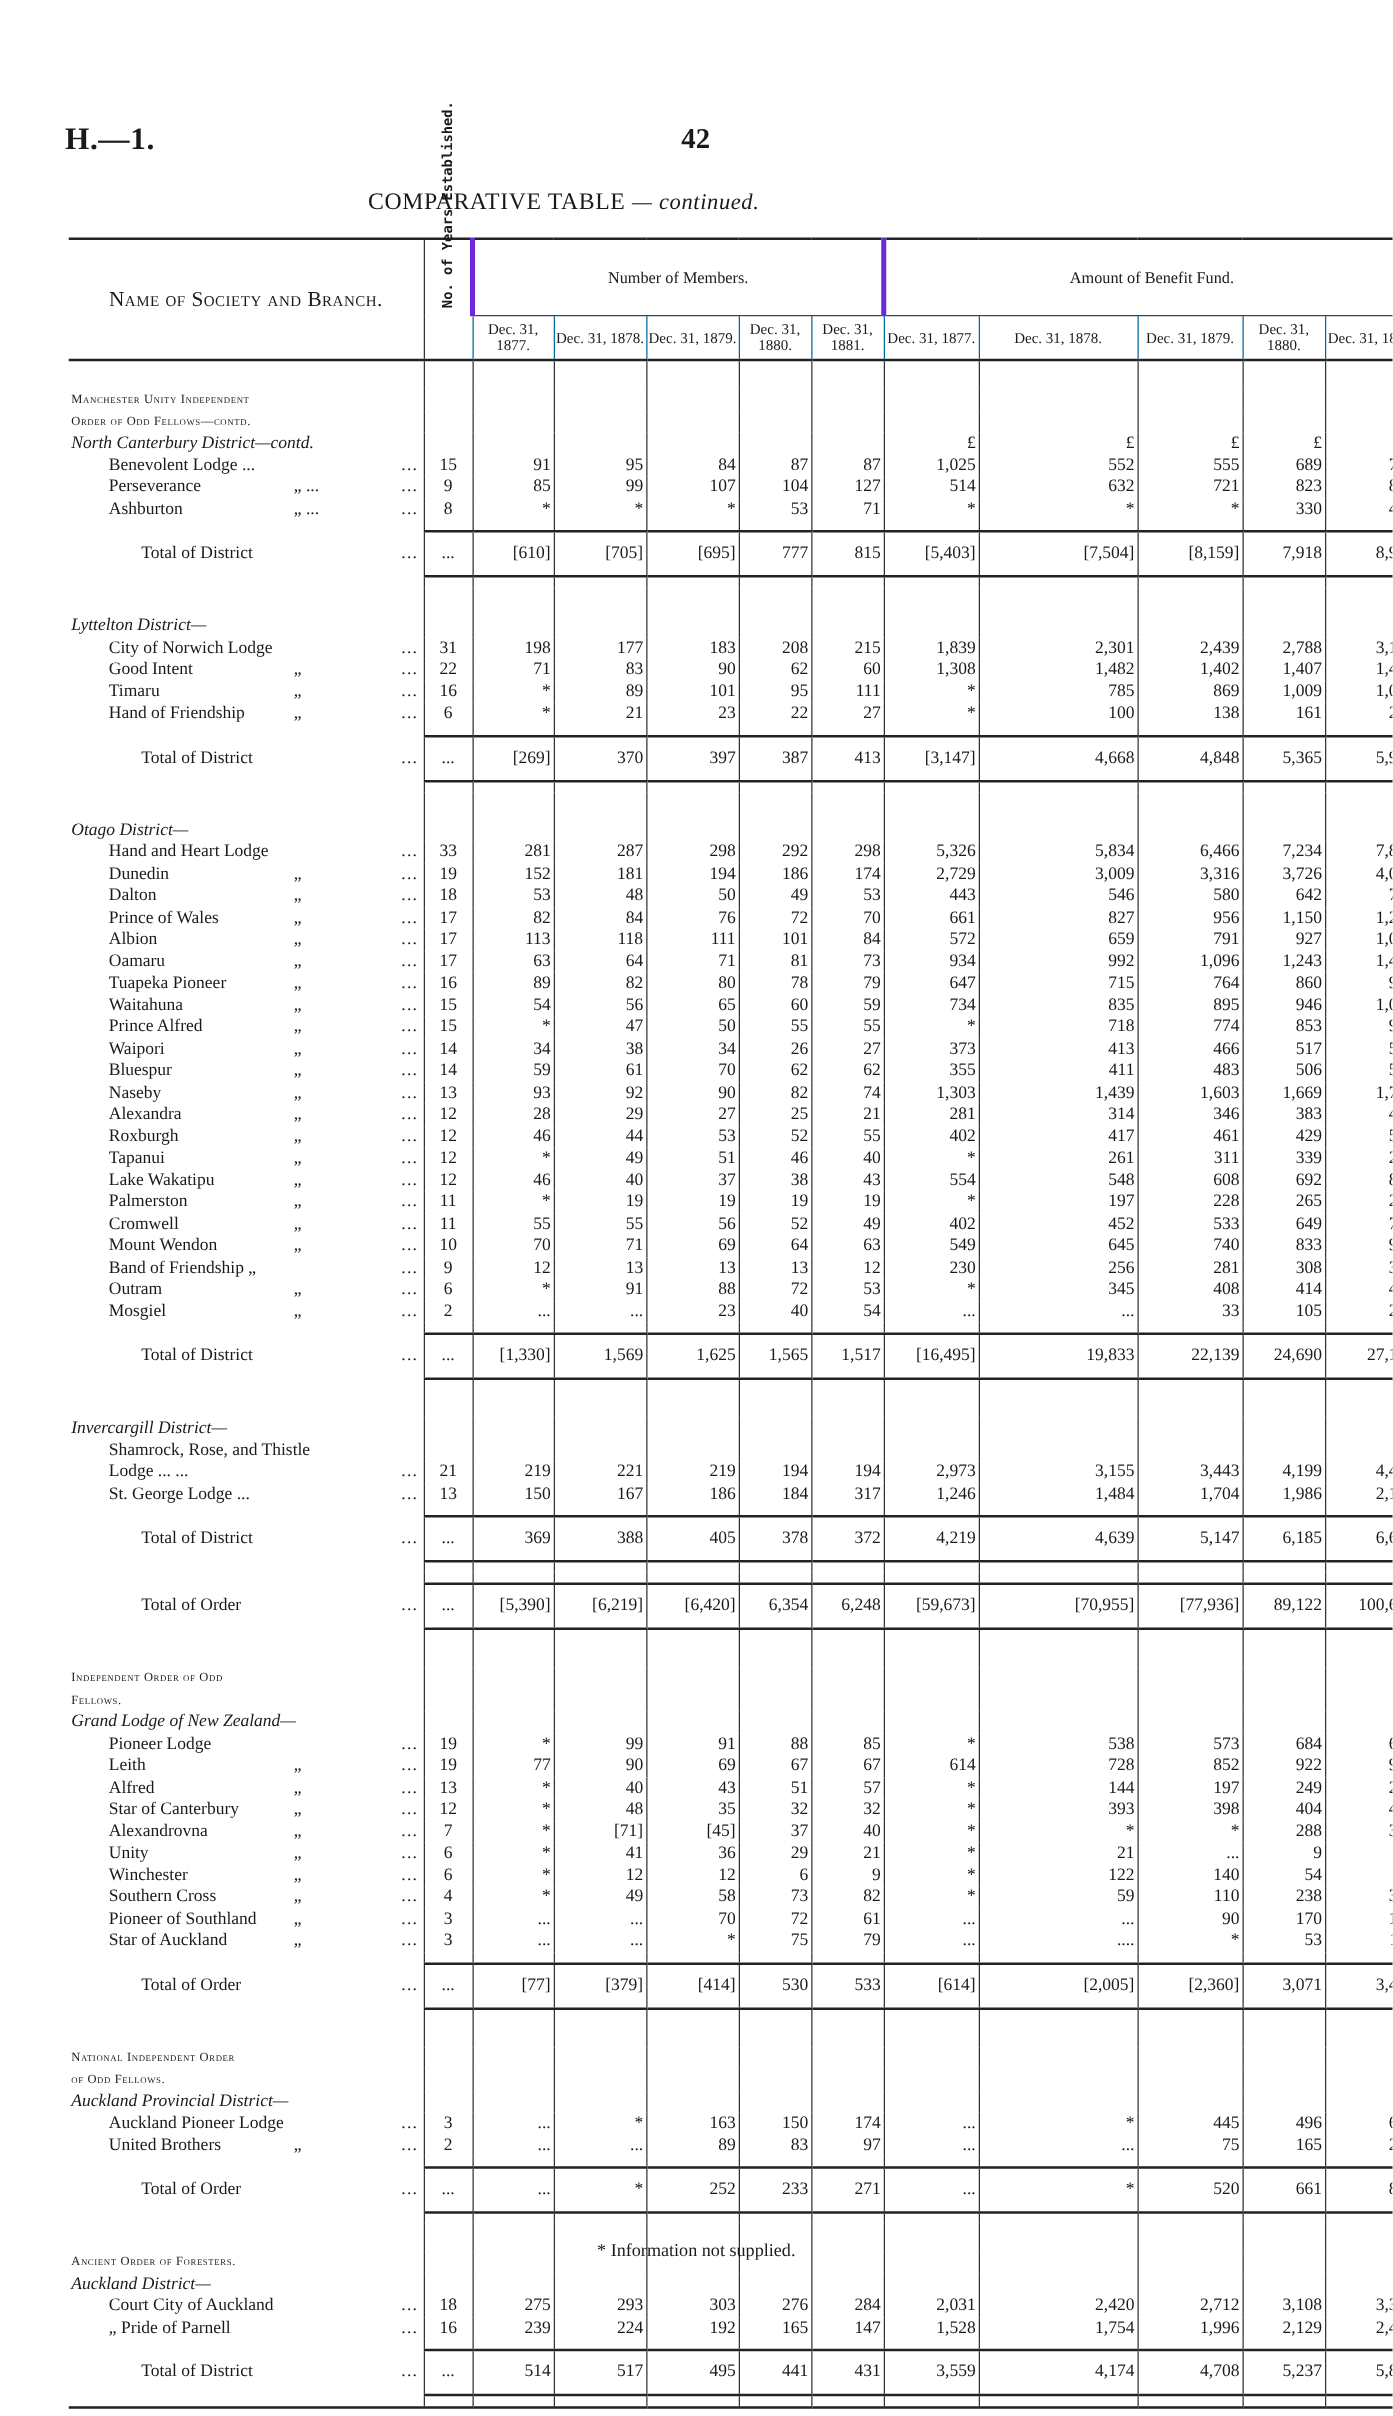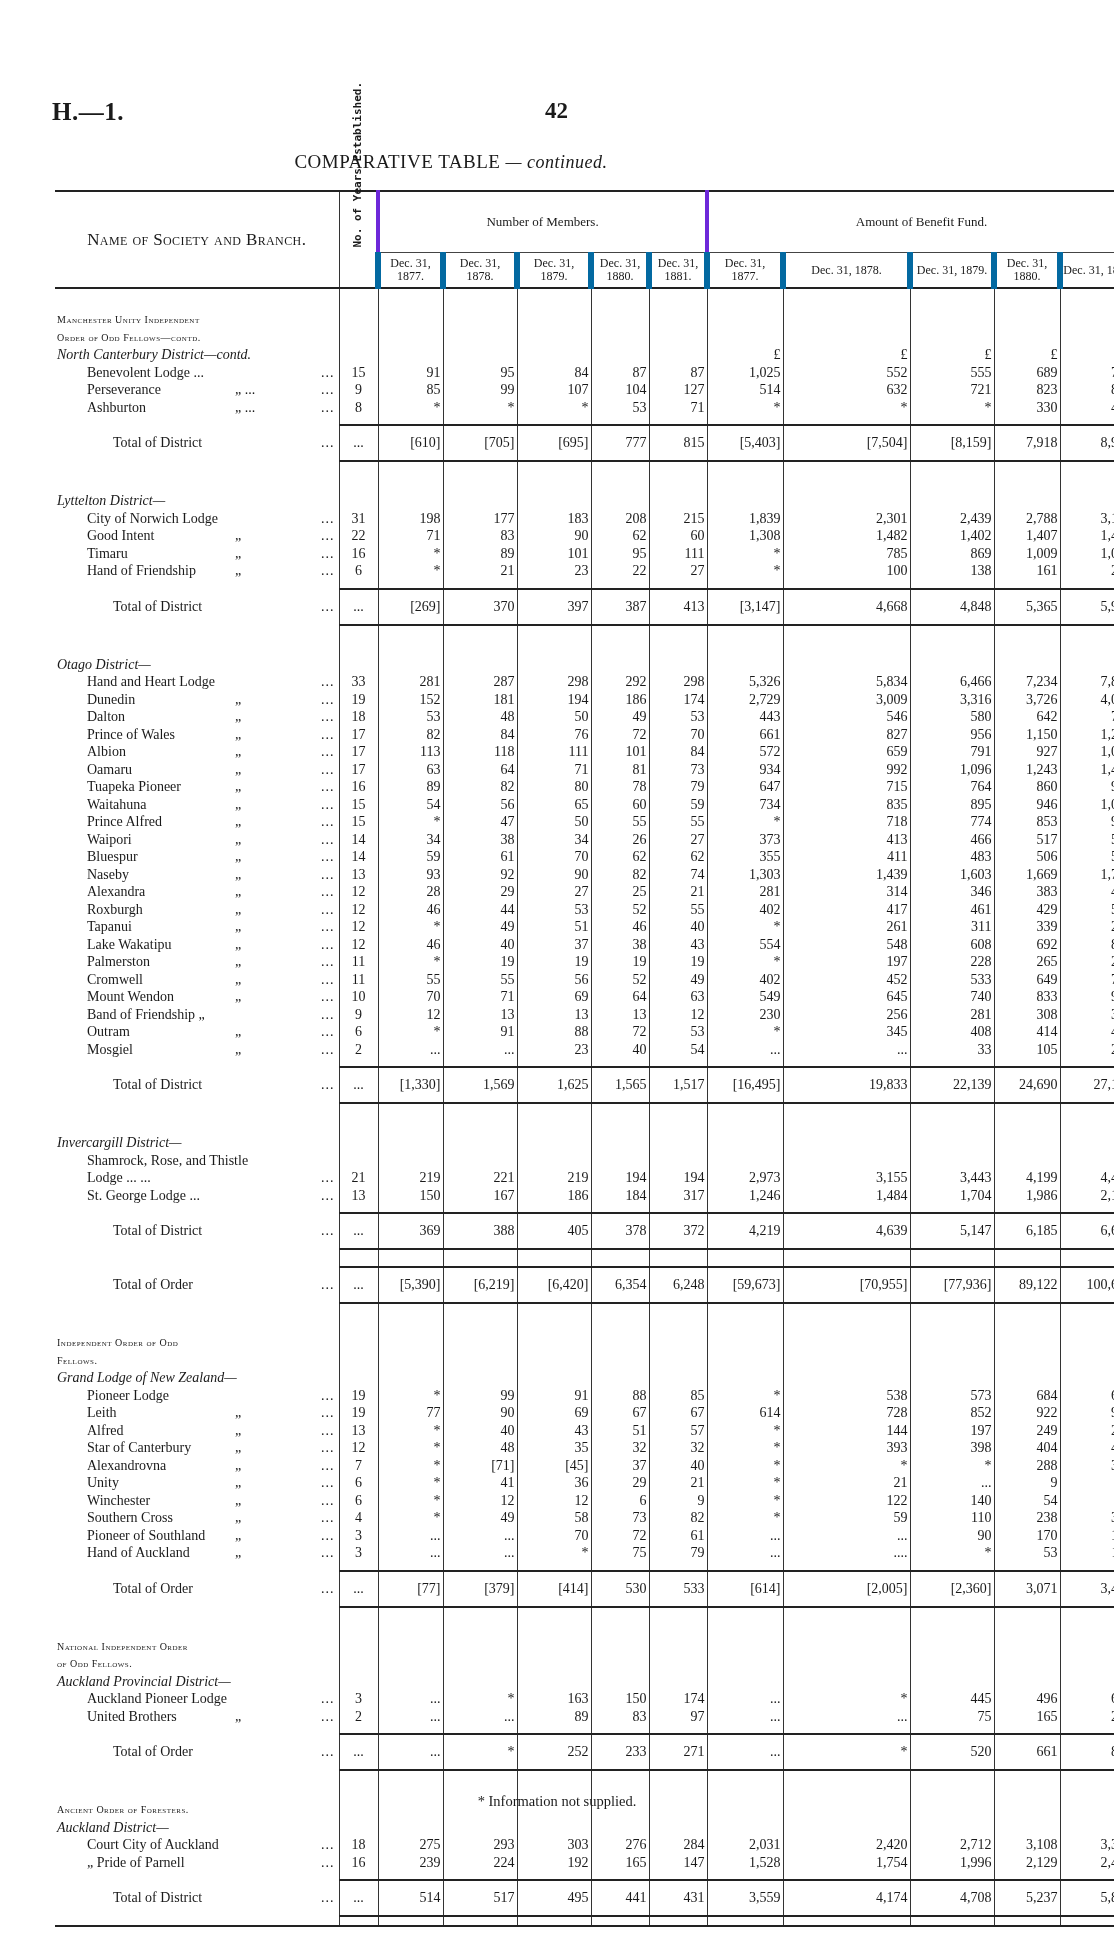--- a/index.html
+++ b/index.html
@@ -23,21 +23,21 @@
   .tbl col.c-m4 { width: 58px; } .tbl col.c-m5 { width: 58px; }
   .tbl col.c-f1 { width: 76px; } .tbl col.c-f2 { width: 127px; } .tbl col.c-f3 { width: 84px; }
   .tbl col.c-f4 { width: 66px; } .tbl col.c-f5 { width: 74px; }
 
   .tbl thead tr.h1 th { border-top: 2.5px solid #222; }
   .tbl th { font-weight: normal; text-align: center; vertical-align: middle; padding: 0; }
   .tbl th.group { height: 60px; font-size: 13px; border-left: 4px solid #6d28d9; border-bottom: 1.5px solid #444; }
   .tbl th.namehead { font-variant: small-caps; font-size: 17px; letter-spacing: 0.4px; border-bottom: 2px solid #222; }
   .tbl th.yrs { border-left: 1px solid #333; border-bottom: 2px solid #222; }
   .tbl th.yrs span { display: inline-block; transform: rotate(-90deg); white-space: nowrap; font-size: 11px; line-height: 11px; font-family: "DejaVu Sans Mono", monospace; font-weight: bold; width: 14px; }
-  .tbl th.date { height: 34px; font-size: 12px; line-height: 13px; border-left: 6px solid #0369a1; border-bottom: 2px solid #222; }
+  .tbl th.date { height: 34px; font-size: 12px; line-height: 13px; border-left: 1px solid #0369a1; border-bottom: 2px solid #222; }
 
   .tbl td { padding: 0 2px; vertical-align: bottom; white-space: nowrap; height: 17.5px; }
   .tbl td.num { text-align: right; border-left: 1px solid #333; padding-right: 2px; }
   .tbl td.yr  { text-align: center; border-left: 1px solid #333; }
   .tbl td.name { position: relative; }
   .name .lbl { display: inline-block; }
   .name .ditto { position: absolute; left: 180px; }
   .name .dots { position: absolute; right: 4px; letter-spacing: 1px; }
   .ind1 { padding-left: 32px !important; }
   .ind-total { padding-left: 58px !important; }
@@ -1074,21 +1074,21 @@
         <td class="num">70</td>
         <td class="num">72</td>
         <td class="num">61</td>
         <td class="num">...</td>
         <td class="num">...</td>
         <td class="num">90</td>
         <td class="num">170</td>
         <td class="num">164</td>
       </tr>
       <tr>
-        <td class="name ind1"><span class="lbl">Hand of Auckland</span><span class="ditto">„</span><span class="dots">...</span></td>
+        <td class="name ind1"><span class="lbl">Star of Auckland</span><span class="ditto">„</span><span class="dots">...</span></td>
         <td class="yr">3</td>
         <td class="num">...</td>
         <td class="num">...</td>
         <td class="num">*</td>
         <td class="num">75</td>
         <td class="num">79</td>
         <td class="num">...</td>
         <td class="num">....</td>
         <td class="num">*</td>
         <td class="num">53</td>

